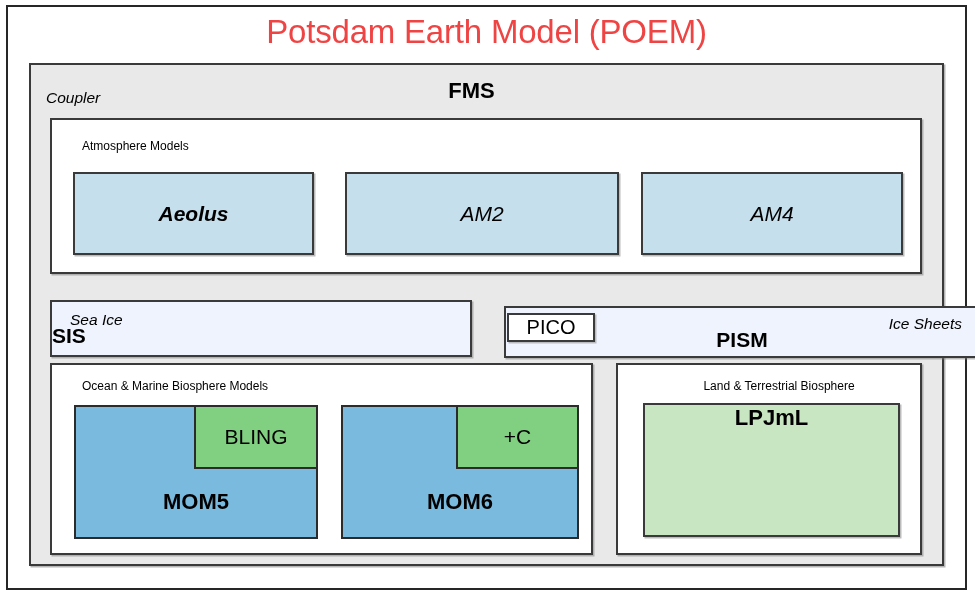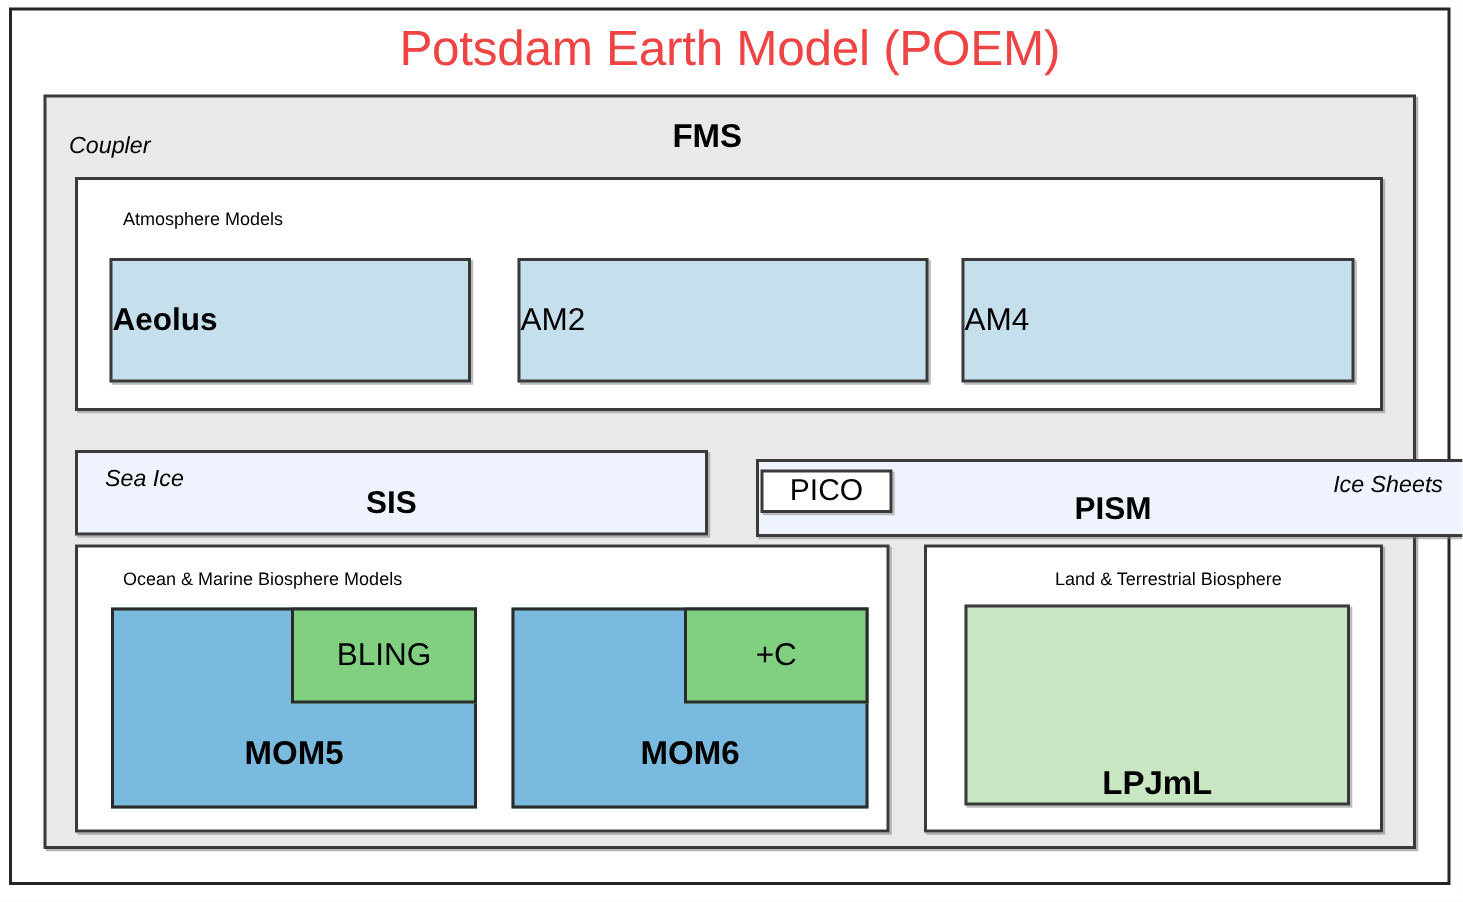--- a/index.html
+++ b/index.html
@@ -110,22 +110,23 @@
     top: 17px;
   }
 
   
   .model-box {
     position: absolute;
     box-sizing: border-box;
     border: 2px solid #3a3a3a;
     display: flex;
     align-items: center;
-    justify-content: flex-start;
+    justify-content: center;
     box-shadow: 1.5px 1.5px 0 rgba(120,120,120,0.5);
+    font-style: italic;
   }
   .atm-box {
     background: #c6dfed;
     top: 52px;
     height: 83px;
     font-size: 21px;
   }
   #box-aeolus { left: 21px;  width: 241px; font-weight: bold; }
   #box-am2    { left: 293px; width: 274px; font-weight: 400; }
   #box-am4    { left: 589px; width: 262px; font-weight: 400; }
@@ -151,21 +152,20 @@
     top: 9px;
     font-size: 15.5px;
     font-style: italic;
     line-height: 18px;
   }
   #box-sis .center-label {
     position: absolute;
     left: 0;
     top: 22px;
     width: 100%;
-    text-align: center;
     font-size: 21px;
     font-weight: bold;
     line-height: 24px;
   }
 
   
   #box-pism {
     left: 504px;
     top: 294px;
     width: 476px;
@@ -278,21 +278,21 @@
   #box-lpjml {
     position: absolute;
     left: 25px;
     top: 38px;
     width: 257px;
     height: 134px;
     box-sizing: border-box;
     border: 2px solid #3a3a3a;
     background: #c8e6c2;
     display: flex;
-    align-items: flex-end;
+    align-items: flex-start;
     justify-content: center;
     font-size: 22px;
     font-weight: bold;
     box-shadow: 1.5px 1.5px 0 rgba(120,120,120,0.5);
   }
 </style>
 </head>
 <body>
 
 <div id="poem-canvas">

